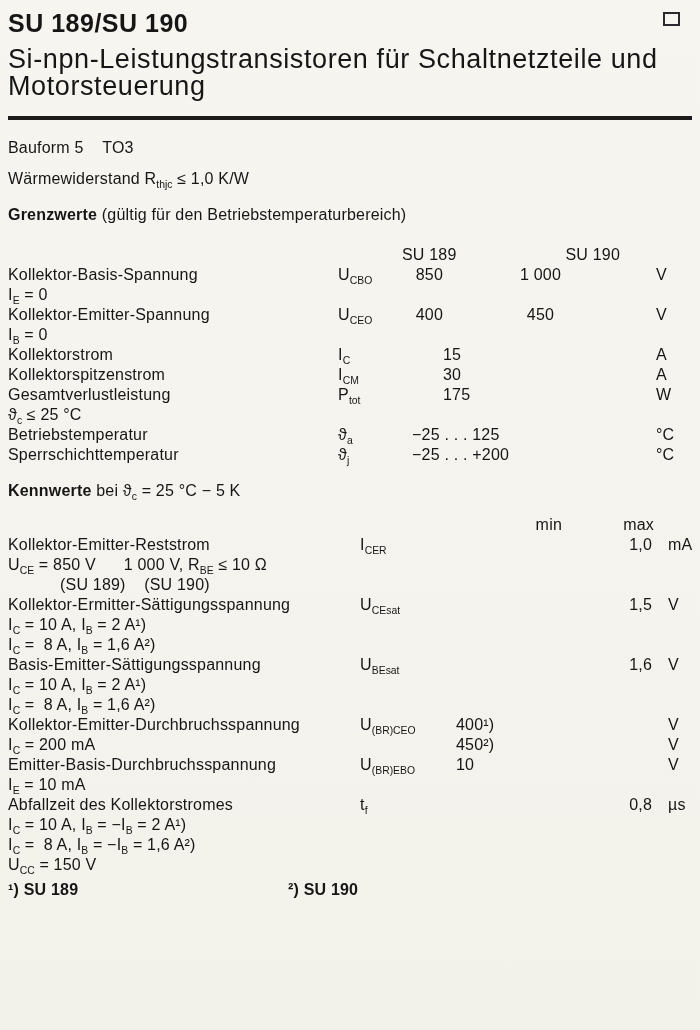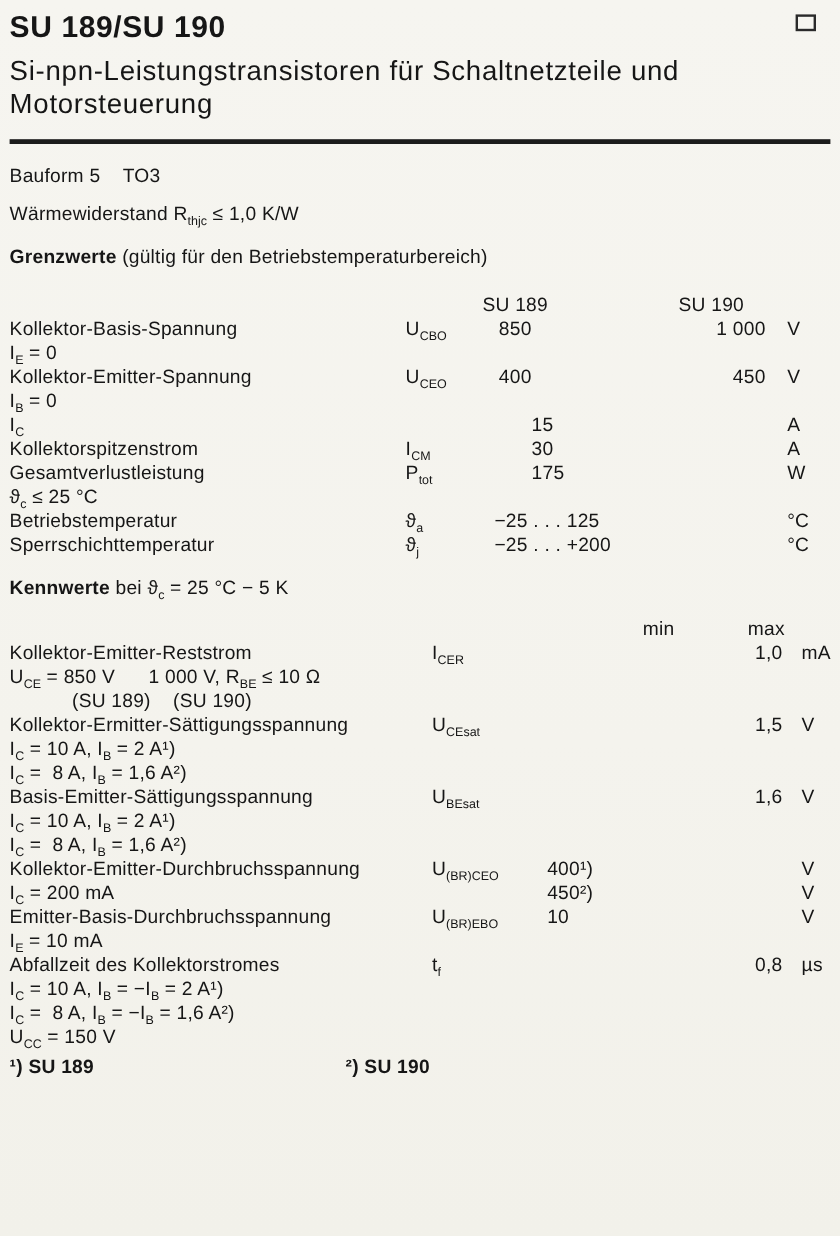--- a/index.html
+++ b/index.html
@@ -9,41 +9,41 @@
     color:#161616;
     font-family:"Liberation Sans","DejaVu Sans",sans-serif;
     font-size:16px;
     letter-spacing:0.2px;
     overflow:hidden;
   }
   .sheet { position:relative; width:700px; height:1023px; padding:8px 8px 0 8px; }
 
   h1 { font-size:25px; font-weight:bold; letter-spacing:0.5px; line-height:30px; }
   .corner-box { position:absolute; top:12px; right:20px; width:17px; height:14px; border:2px solid #2a2a2a; background:transparent; }
-  .subtitle { margin-top:8px; font-size:23px; letter-spacing:0.6px; line-height:27px; max-width:652px; }
+  .subtitle { margin-top:8px; font-size:27px; letter-spacing:0.6px; line-height:27px; max-width:652px; }
   .rule { margin-top:16px; height:4px; background:#1c1c1c; }
 
   .line, .grow, .krow, .cond { line-height:20px; }
   .bauform-line { margin-top:18px; }
   .bauform-val { margin-left:14px; }
   .rich, [data-bind-rich] { white-space:pre; }
   .thermal { margin-top:11px; }
 
   .section-heading { margin-top:17px; }
   .bold { font-weight:bold; }
 
   sub { font-size:0.65em; line-height:0; letter-spacing:0; }
 
   
   .grow { display:grid; grid-template-columns:330px 64px 41px 195px 1fr; align-items:baseline; }
   .ghead { margin-top:21px; }
   .c3h { grid-column:3; text-align:right; }
   .c4h { grid-column:4; text-align:right; padding-right:18px; }
   .g-v1 { grid-column:3; text-align:right; }
-  .g-v2 { grid-column:4; text-align:right; }
+  .g-v2 { grid-column:4; text-align:center; }
   .g-vc { grid-column:4; text-align:left; }
   .g-vr { grid-column:3 / span 2; padding-left:10px; }
   .g-unit { grid-column:5; padding-left:18px; }
 
   
   .krow { display:grid; grid-template-columns:352px 96px 140px 62px 1fr; align-items:baseline; }
   .kennhead { margin-top:17px; }
   .minmax { margin-top:15px; }
   .k-min-h { grid-column:3; text-align:right; padding-right:34px; }
   .k-max-h { grid-column:4; text-align:right; padding-right:4px; }
@@ -97,20 +97,21 @@
   <div class="grow">
     <span data-bind-rich="grenzwerte.rows.1.name"><span>Kollektor-Emitter-Spannung</span></span>
     <span data-bind-rich="grenzwerte.rows.1.symbol"><span>U</span><sub>CEO</sub><span></span></span>
     <span class="g-v1" data-bind-rich="grenzwerte.rows.1.su189"><span>400</span></span>
     <span class="g-v2" data-bind-rich="grenzwerte.rows.1.su190"><span>450</span></span>
     <span class="g-unit" data-bind-rich="grenzwerte.rows.1.unit"><span>V</span></span>
   </div>
   <div class="cond" data-bind-rich="grenzwerte.rows.1.condition"><span>I</span><sub>B</sub><span> = 0</span></div>
 
   <div class="grow">
+    <span data-bind-rich="grenzwerte.rows.2.name"><span>Kollektorstrom</span></span>
     <span data-bind-rich="grenzwerte.rows.2.symbol"><span>I</span><sub>C</sub><span></span></span>
     <span class="g-vc" data-bind-rich="grenzwerte.rows.2.value"><span>15</span></span>
     <span class="g-unit" data-bind-rich="grenzwerte.rows.2.unit"><span>A</span></span>
   </div>
 
   <div class="grow">
     <span data-bind-rich="grenzwerte.rows.3.name"><span>Kollektorspitzenstrom</span></span>
     <span data-bind-rich="grenzwerte.rows.3.symbol"><span>I</span><sub>CM</sub><span></span></span>
     <span class="g-vc" data-bind-rich="grenzwerte.rows.3.value"><span>30</span></span>
     <span class="g-unit" data-bind-rich="grenzwerte.rows.3.unit"><span>A</span></span>

